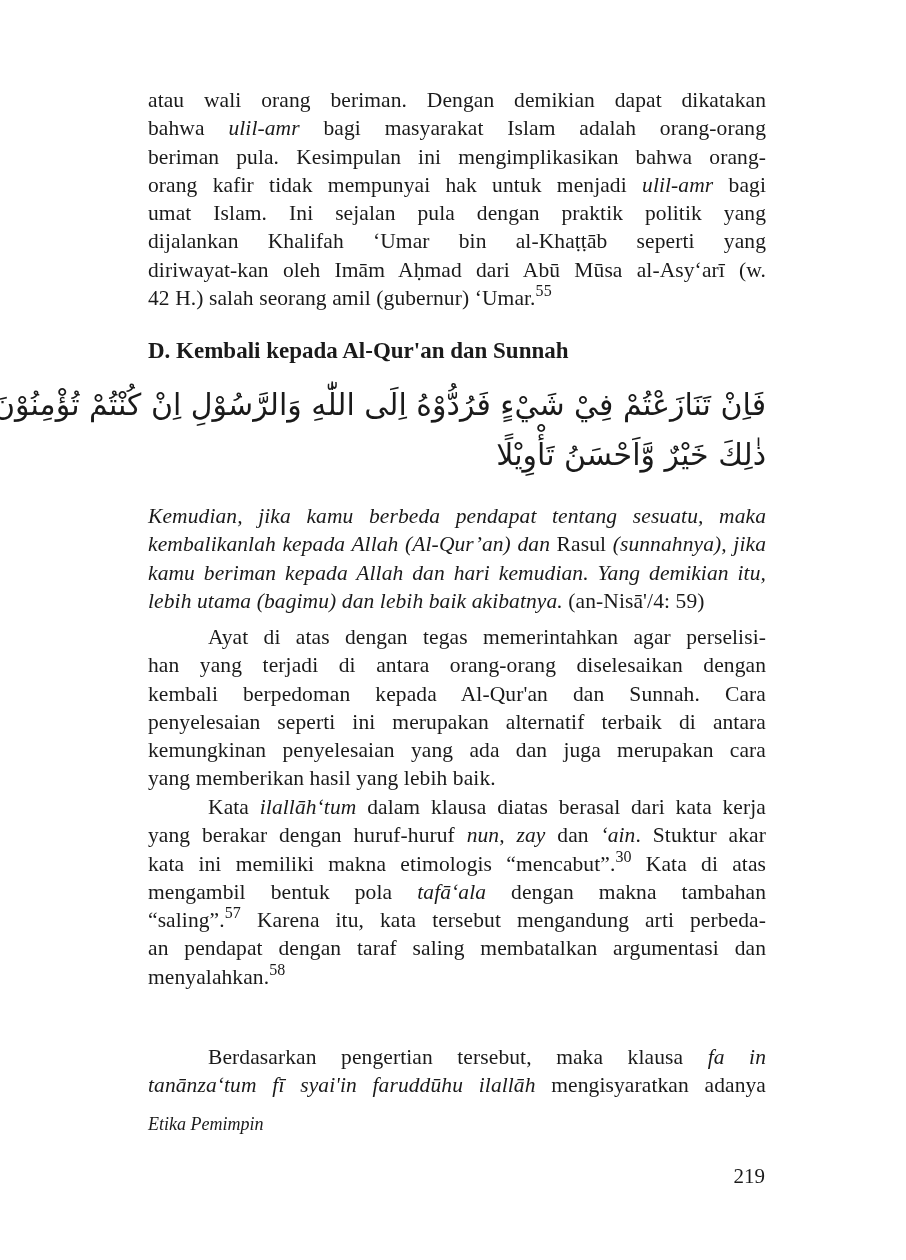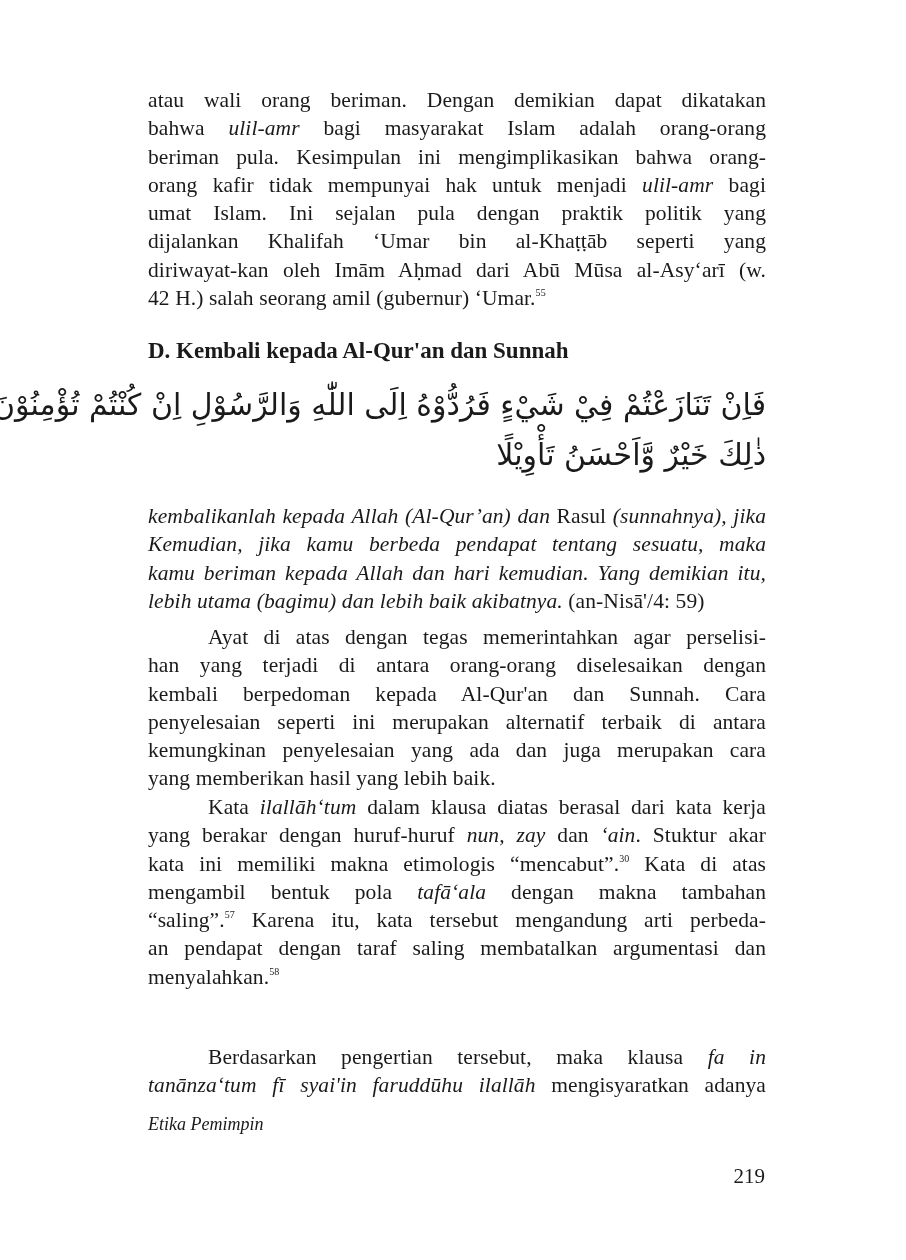--- a/index.html
+++ b/index.html
@@ -4,21 +4,21 @@
 <style>
   html, body { margin: 0; padding: 0; background: #ffffff; }
   body { width: 906px; height: 1260px; position: relative; overflow: hidden;
          font-family: "Liberation Serif", "DejaVu Serif", serif; color: #1a1a1a; }
   .col { position: absolute; left: 148px; width: 618px; }
   .p { font-size: 21.5px; line-height: 28.3px; text-align: justify; margin: 0; letter-spacing: 0.1px; }
   .p .ln { display: block; text-align: justify; text-align-last: justify; height: 28.3px; white-space: nowrap; }
   .p .ln.last { text-align-last: left; }
   .indent { padding-left: 60px; }
   i { font-style: italic; }
-  sup { font-size: 10px; vertical-align: 9px; line-height: 0; }
+  sup { font-size: 16px; vertical-align: 9px; line-height: 0; }
   #heading { top: 338px; font-size: 23px; font-weight: bold; font-family: "Liberation Serif", serif; }
   #arabic { top: 380px; direction: rtl; text-align: right; font-size: 30px; line-height: 50px;
             font-family: "DejaVu Sans", sans-serif; }
   #arabic .aline { display: block; white-space: nowrap; }
   #footer-title { position: absolute; left: 148px; top: 1114px; font-size: 18px; font-style: italic; }
   #page-number { position: absolute; right: 141px; top: 1164px; font-size: 21px; }
 </style>
 </head>
 <body>
 
@@ -34,22 +34,22 @@
   </div>
 
 <div class="col" id="heading">D. Kembali kepada Al-Qur'an dan Sunnah</div>
 
 <div class="col" id="arabic">
   <span class="aline">فَاِنْ تَنَازَعْتُمْ فِيْ شَيْءٍ فَرُدُّوْهُ اِلَى اللّٰهِ وَالرَّسُوْلِ اِنْ كُنْتُمْ تُؤْمِنُوْنَ بِاللّٰهِ وَالْيَوْمِ الْاٰخِرِۗ</span>
   <span class="aline">ذٰلِكَ خَيْرٌ وَّاَحْسَنُ تَأْوِيْلًا</span>
 </div>
 
 <div class="col p" id="translation" style="top:502px;">
+    <span class="ln"><i>Kemudian, jika kamu berbeda pendapat tentang sesuatu, maka</i></span>
     <span class="ln"><i>kembalikanlah kepada Allah (Al-Qur’an) dan </i>Rasul<i> (sunnahnya), jika</i></span>
-    <span class="ln"><i>Kemudian, jika kamu berbeda pendapat tentang sesuatu, maka</i></span>
     <span class="ln"><i>kamu beriman kepada Allah dan hari kemudian. Yang demikian itu,</i></span>
     <span class="ln last"><i>lebih utama (bagimu) dan lebih baik akibatnya.</i> (an-Nisā'/4: 59)</span>
   </div>
 
 <div class="col p" id="para2" style="top:623px;">
     <span class="ln indent">Ayat di atas dengan tegas memerintahkan agar perselisi-</span>
     <span class="ln">han yang terjadi di antara orang-orang diselesaikan dengan</span>
     <span class="ln">kembali berpedoman kepada Al-Qur'an dan Sunnah. Cara</span>
     <span class="ln">penyelesaian seperti ini merupakan alternatif terbaik di antara</span>
     <span class="ln">kemungkinan penyelesaian yang ada dan juga merupakan cara</span>

